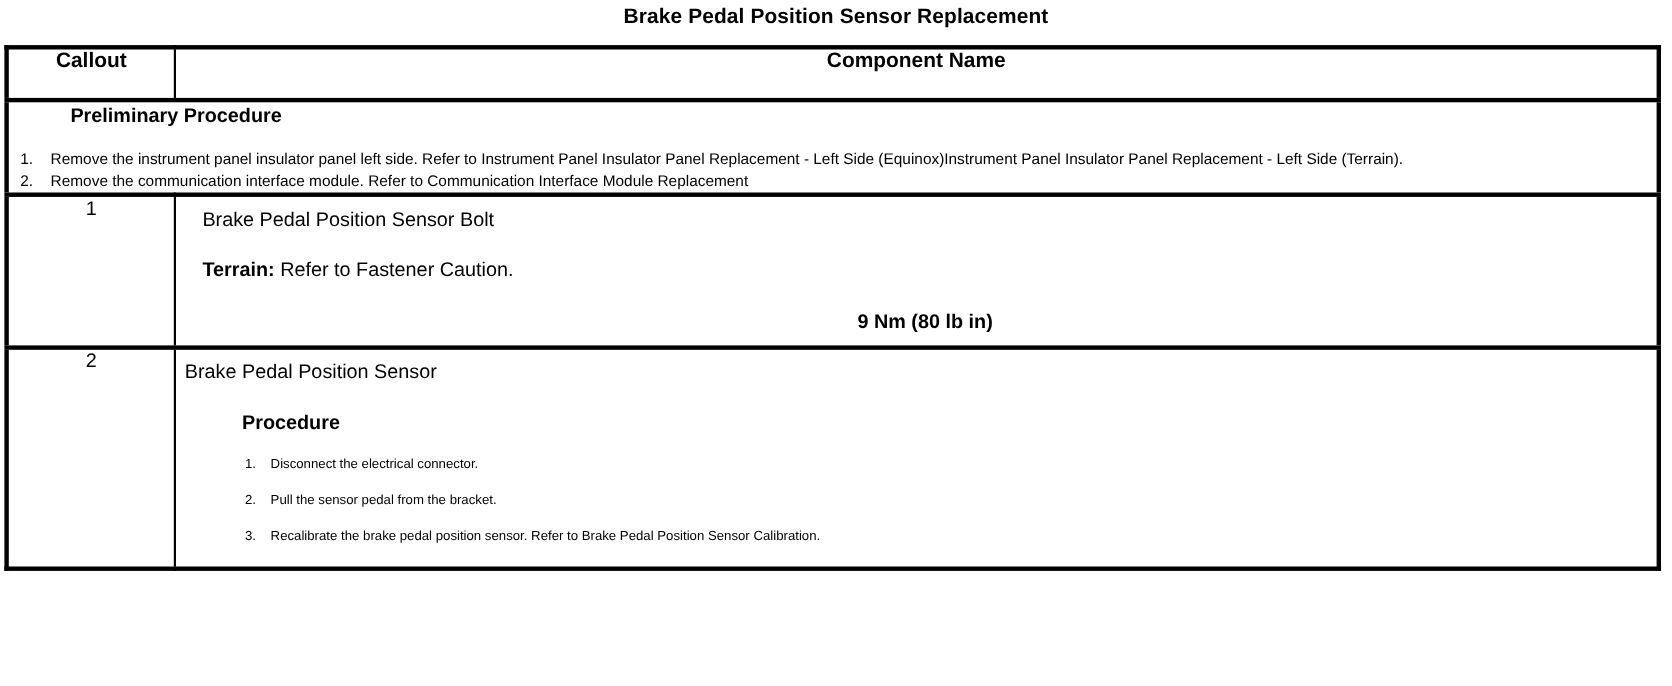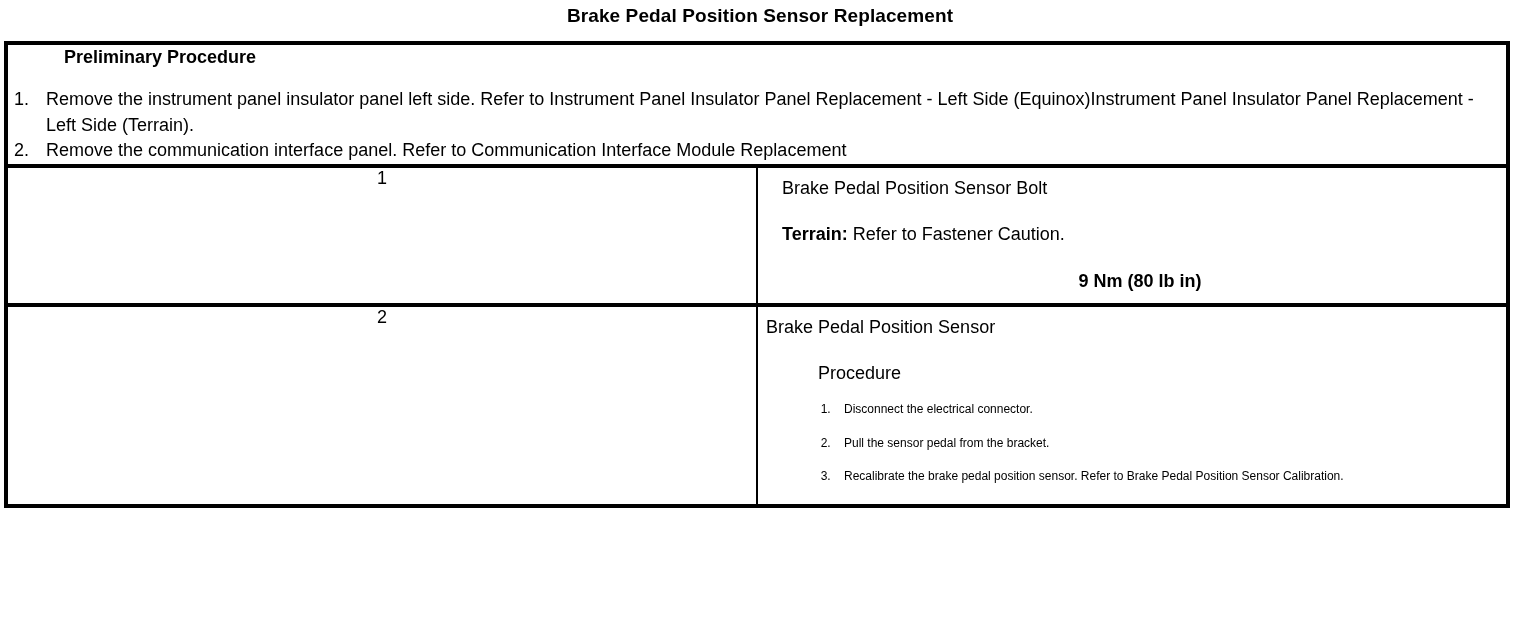--- a/index.html
+++ b/index.html
@@ -77,21 +77,21 @@
     margin: 0 0 18px 56px;
     line-height: 1.35;
   }
   .prelim-list {
     margin: 0;
     padding: 0 0 0 26px;
     list-style-position: outside;
     list-style-type: decimal;
   }
   .prelim-list li {
-    font-size: 18px;
+    font-size: 14px;
     line-height: 1.42;
     padding-left: 12px;
     margin: 0;
   }
 
   
   .callout-cell {
     width: 150px;
     border-right: 2px solid #000;
     text-align: center;
@@ -105,21 +105,21 @@
   .comp-line {
     font-size: 18px;
     line-height: 1.35;
     margin: 0 0 22px 0;
   }
   .comp-line:last-child { margin-bottom: 0; text-align: center; }
   .bold { font-weight: bold; }
 
   .sub-heading {
     font-size: 18px;
-    font-weight: normal;
+    font-weight: bold;
     margin: 0 0 10px 52px;
     line-height: 1.35;
   }
 
   .sub-list {
     margin: 0;
     padding: 0 0 0 52px;
     list-style-position: outside;
     list-style-type: decimal;
   }
@@ -133,27 +133,31 @@
 </head>
 <body>
 
 <div class="page">
 
   <div class="doc-title">Brake Pedal Position Sensor Replacement</div>
 
   <table class="proc-table">
     <tbody>
 
+      <tr>
+        <th class="hdr-callout">Callout</th>
+        <th class="hdr-component">Component Name</th>
+      </tr>
 
       <tr>
         <td class="prelim-cell" colspan="2">
           <div class="prelim-heading">Preliminary Procedure</div>
           <ol class="prelim-list">
             <li>Remove the instrument panel insulator panel left side. Refer to Instrument Panel Insulator Panel Replacement - Left Side (Equinox)Instrument Panel Insulator Panel Replacement - Left Side (Terrain).</li>
-            <li>Remove the communication interface panel. Refer to Communication Interface Module Replacement</li>
+            <li>Remove the communication interface module. Refer to Communication Interface Module Replacement</li>
           </ol>
         </td>
       </tr>
 
       <tr class="row-1">
         <td class="callout-cell">1</td>
         <td class="comp-cell">
           <div class="comp-line">Brake Pedal Position Sensor Bolt</div>
           <div class="comp-line"><span class="bold">Terrain:</span><span> Refer to Fastener Caution.</span></div>
           <div class="comp-line bold">9 Nm (80 lb in)</div>

